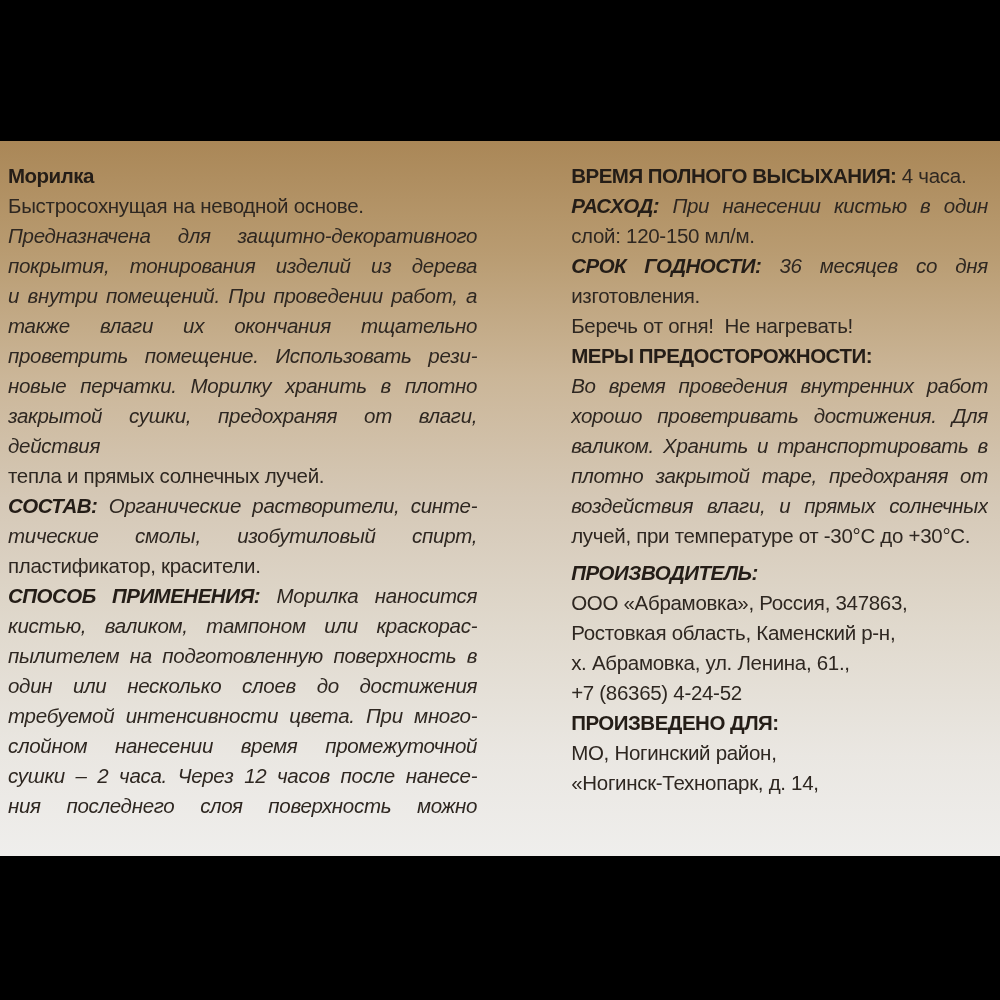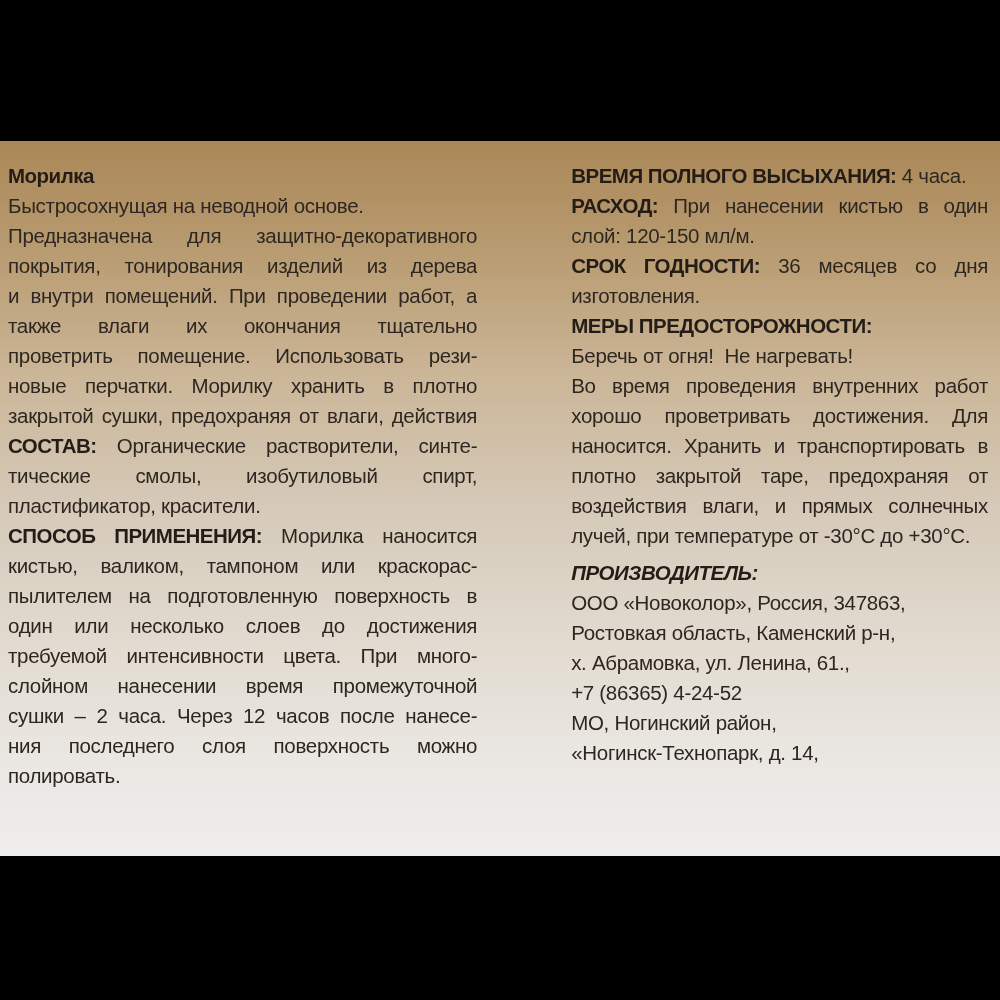--- a/index.html
+++ b/index.html
@@ -23,70 +23,71 @@
       var(--g0) 0%, var(--g1) 16%, var(--g2) 33%, var(--g3) 50%,
       var(--g4) 68%, var(--g5) 86%, var(--g6) 100%);
   }
   .col{overflow:hidden;}
   .col.left{width:484px;}
   .col.right{width:430px;margin-left:94px;}
   .line{
     font-size:20.5px;line-height:30px;color:var(--text);
     letter-spacing:-0.3px;
   }
-  .line.just{text-align:justify;text-align-last:justify;}
+  .line.just{text-align:justify;text-align-last:justify;font-style:italic;}
   .line.gap{margin-top:7px;font-style:italic;}
   .line b{font-weight:700;color:var(--text-bold);letter-spacing:-0.5px;}
 </style>
 </head>
 <body>
 
 <div class="screen">
   <div class="bar top"></div>
   <div class="content">
     <div class="col left">
         <div class="line"><b>Морилка</b></div>
         <div class="line">Быстросохнущая на неводной основе.</div>
         <div class="line just">Предназначена для защитно-декоративного</div>
         <div class="line just">покрытия, тонирования изделий из дерева</div>
         <div class="line just">и внутри помещений. При проведении работ, а</div>
         <div class="line just">также влаги их окончания тщательно</div>
         <div class="line just">проветрить помещение. Использовать рези-</div>
         <div class="line just">новые перчатки. Морилку хранить в плотно</div>
         <div class="line just">закрытой сушки, предохраняя от влаги, действия</div>
+        <div class="line">тепла и прямых солнечных лучей.</div>
         <div class="line just"><b>СОСТАВ:</b> Органические растворители, синте-</div>
         <div class="line just">тические смолы, изобутиловый спирт,</div>
         <div class="line">пластификатор, красители.</div>
         <div class="line just"><b>СПОСОБ ПРИМЕНЕНИЯ:</b> Морилка наносится</div>
         <div class="line just">кистью, валиком, тампоном или краскорас-</div>
         <div class="line just">пылителем на подготовленную поверхность в</div>
         <div class="line just">один или несколько слоев до достижения</div>
         <div class="line just">требуемой интенсивности цвета. При много-</div>
         <div class="line just">слойном нанесении время промежуточной</div>
         <div class="line just">сушки – 2 часа. Через 12 часов после нанесе-</div>
         <div class="line just">ния последнего слоя поверхность можно</div>
-        <div class="line">полировать.</div>
       </div>
     <div class="col right">
         <div class="line"><b>ВРЕМЯ ПОЛНОГО ВЫСЫХАНИЯ:</b> 4 часа.</div>
         <div class="line just"><b>РАСХОД:</b> При нанесении кистью в один</div>
         <div class="line">слой: 120-150 мл/м.</div>
         <div class="line just"><b>СРОК ГОДНОСТИ:</b> 36 месяцев со дня</div>
         <div class="line">изготовления.</div>
+        <div class="line">Беречь от огня! &nbsp;Не нагревать!</div>
         <div class="line"><b>МЕРЫ ПРЕДОСТОРОЖНОСТИ:</b></div>
-        <div class="line">Беречь от огня! &nbsp;Не нагревать!</div>
         <div class="line just">Во время проведения внутренних работ</div>
         <div class="line just">хорошо проветривать достижения. Для</div>
-        <div class="line just">наносится. Хранить и транспортировать в</div>
+        <div class="line just">валиком. Хранить и транспортировать в</div>
         <div class="line just">плотно закрытой таре, предохраняя от</div>
         <div class="line just">воздействия влаги, и прямых солнечных</div>
         <div class="line">лучей, при температуре от -30°С до +30°С.</div>
         <div class="line gap"><b>ПРОИЗВОДИТЕЛЬ:</b></div>
-        <div class="line">ООО «Новоколор», Россия, 347863,</div>
+        <div class="line">ООО «Абрамовка», Россия, 347863,</div>
         <div class="line">Ростовкая область, Каменский р-н,</div>
         <div class="line">х. Абрамовка, ул. Ленина, 61.,</div>
         <div class="line">+7 (86365) 4-24-52</div>
+        <div class="line"><b>ПРОИЗВЕДЕНО ДЛЯ:</b></div>
         <div class="line">МО, Ногинский район,</div>
         <div class="line">«Ногинск-Технопарк, д. 14,</div>
       </div>
   </div>
   <div class="bar bottom"></div>
 </div>
 
 </body></html>

